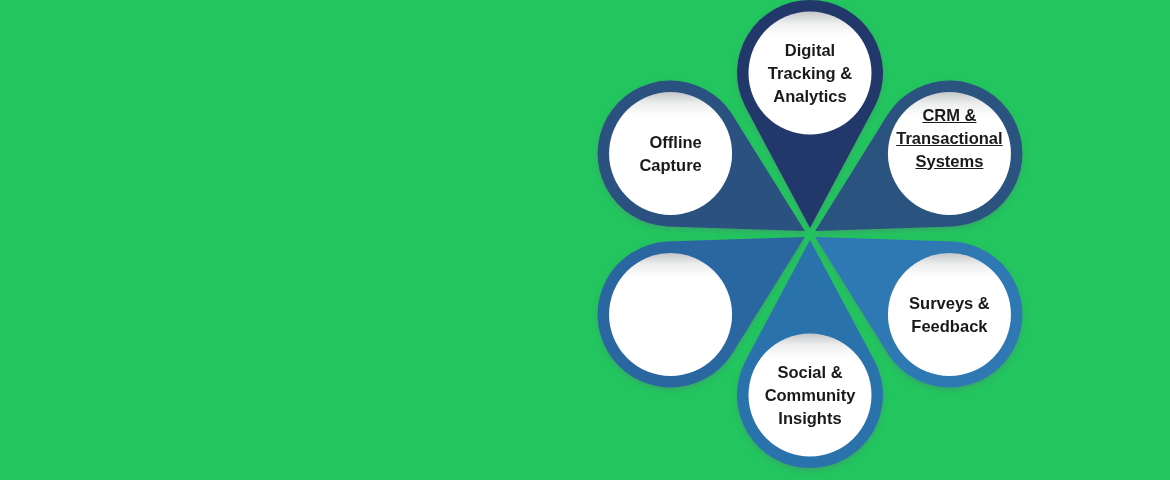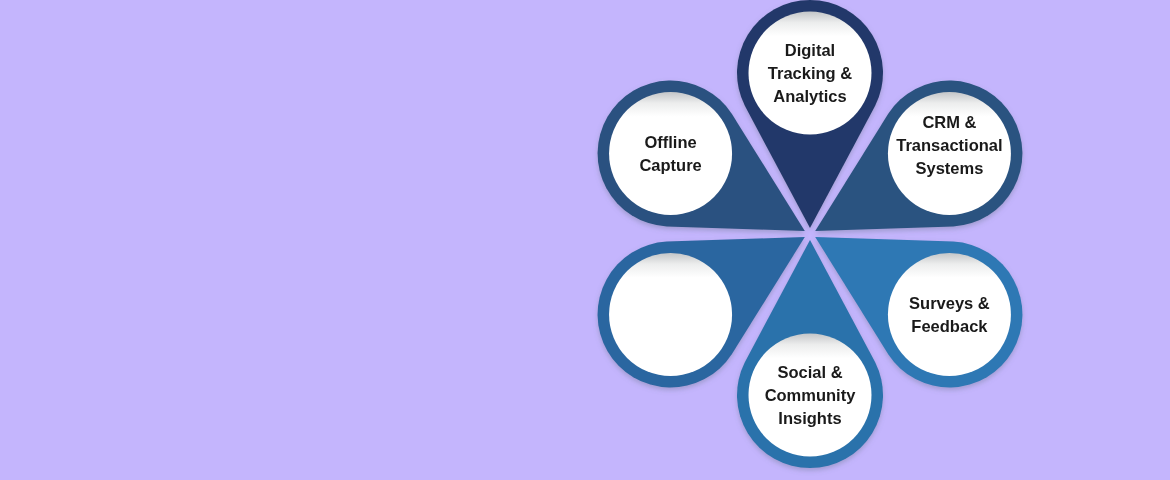--- a/index.html
+++ b/index.html
@@ -68,21 +68,21 @@
 </style>
 </head>
 <body>
 
 <div class="page">
   <div class="title-block">
     <div class="accent-bar" style="background: rgb(52, 112, 176);"></div>
     <div class="page-title" style="color: rgb(18, 18, 18);">How to Collect Customer
 Data Effectively</div>
   </div>
-  <div class="diagram" id="diagram" style="background: #c4b5fd;">
+  <div class="diagram" id="diagram" style="background: #22c55e;">
       <svg width="1170" height="480" viewBox="0 0 1170 480">
         <defs>
           <filter id="petalShadow" x="-20%" y="-20%" width="140%" height="140%">
             <feDropShadow dx="0" dy="2.5" stdDeviation="2.5" flood-color="#5a6b7a" flood-opacity="0.35"></feDropShadow>
           </filter>
           <linearGradient id="innerGrad" x1="0" y1="0" x2="0" y2="1">
             <stop offset="0" stop-color="#c4c6c8"></stop>
             <stop offset="0.09" stop-color="#eceded"></stop>
             <stop offset="0.2" stop-color="#ffffff"></stop>
           </linearGradient>
@@ -96,24 +96,24 @@
         <path d="M 810.00 240.00 L 744.94 361.90 A 73 73 0 1 0 875.06 361.90 Z" fill="#2C72AB" filter="url(#petalShadow)"></path>
         <circle cx="810.00" cy="395.00" r="61.5" fill="url(#innerGrad)"></circle>
         <path d="M 804.80 237.00 L 666.70 241.60 A 73 73 0 1 0 731.77 354.30 Z" fill="#2B66A0" filter="url(#petalShadow)"></path>
         <circle cx="670.57" cy="314.50" r="61.5" fill="url(#innerGrad)"></circle>
         <path d="M 804.80 231.00 L 731.77 113.70 A 73 73 0 1 0 666.70 226.40 Z" fill="#2A5180" filter="url(#petalShadow)"></path>
         <circle cx="670.57" cy="153.50" r="61.5" fill="url(#innerGrad)"></circle>
       </svg>
       <div class="petal-label" style="left: 740px; top: 18px; color: rgb(26, 26, 26);">Digital
 Tracking &amp;
 Analytics</div>
-      <div class="petal-label" style="left: 879.43px; top: 90px; color: rgb(26, 26, 26);">CRM &amp;
+      <div class="petal-label" style="left: 879.43px; top: 83px; color: rgb(26, 26, 26); text-decoration: underline;">CRM &amp;
 Transactional
 Systems</div>
       <div class="petal-label" style="left: 740px; top: 340px; color: rgb(26, 26, 26);">Social &amp;
 Community
 Insights</div>
       <div class="petal-label" style="left: 879.43px; top: 259.5px; color: rgb(26, 26, 26);">Surveys &amp;
 Feedback</div>
-      <div class="petal-label" style="left: 600.57px; top: 98.5px; color: rgb(26, 26, 26);">Offline
+      <div class="petal-label" style="left: 600.57px; top: 98.5px; color: rgb(26, 26, 26); text-align: right;">Offline
 Capture</div>
     </div>
 </div>
 
 </body></html>

